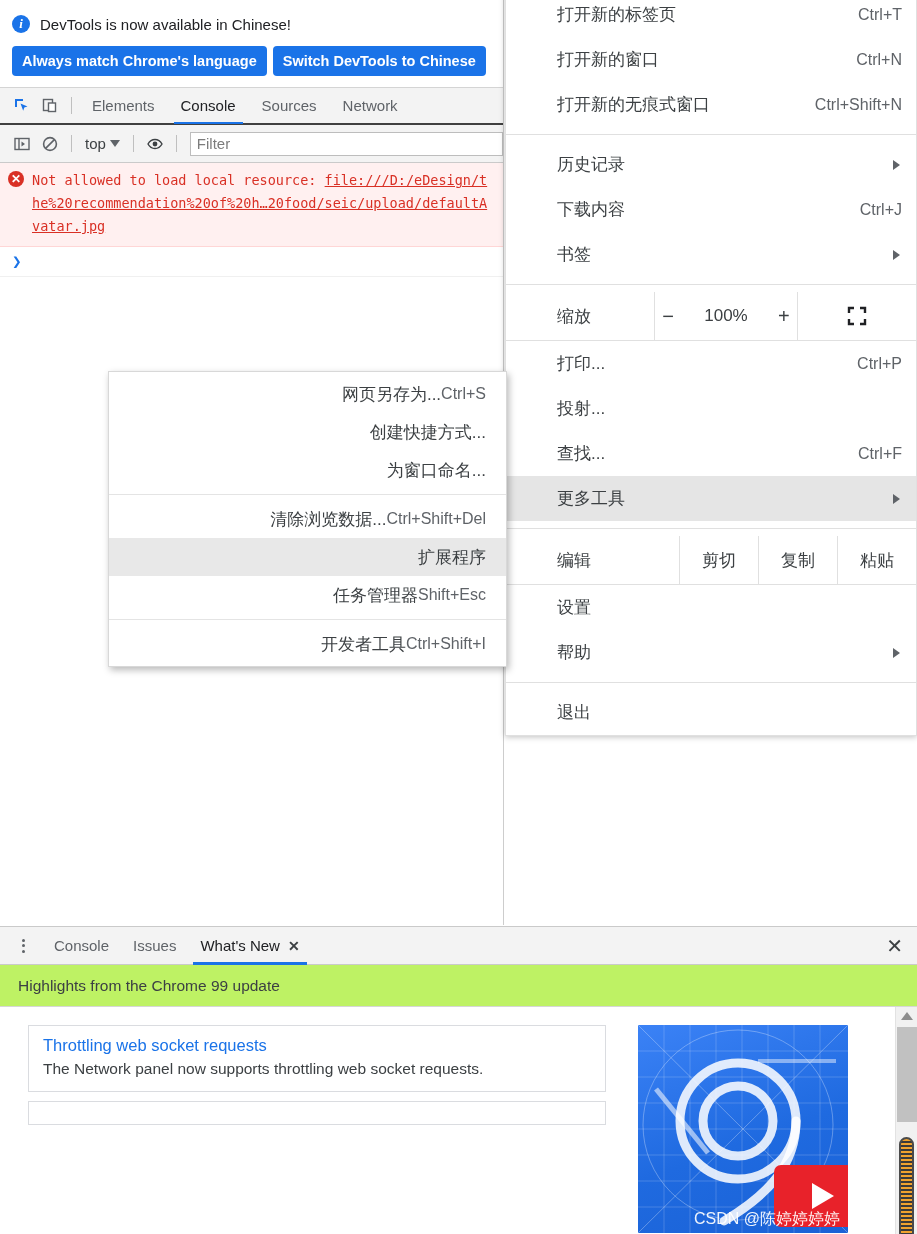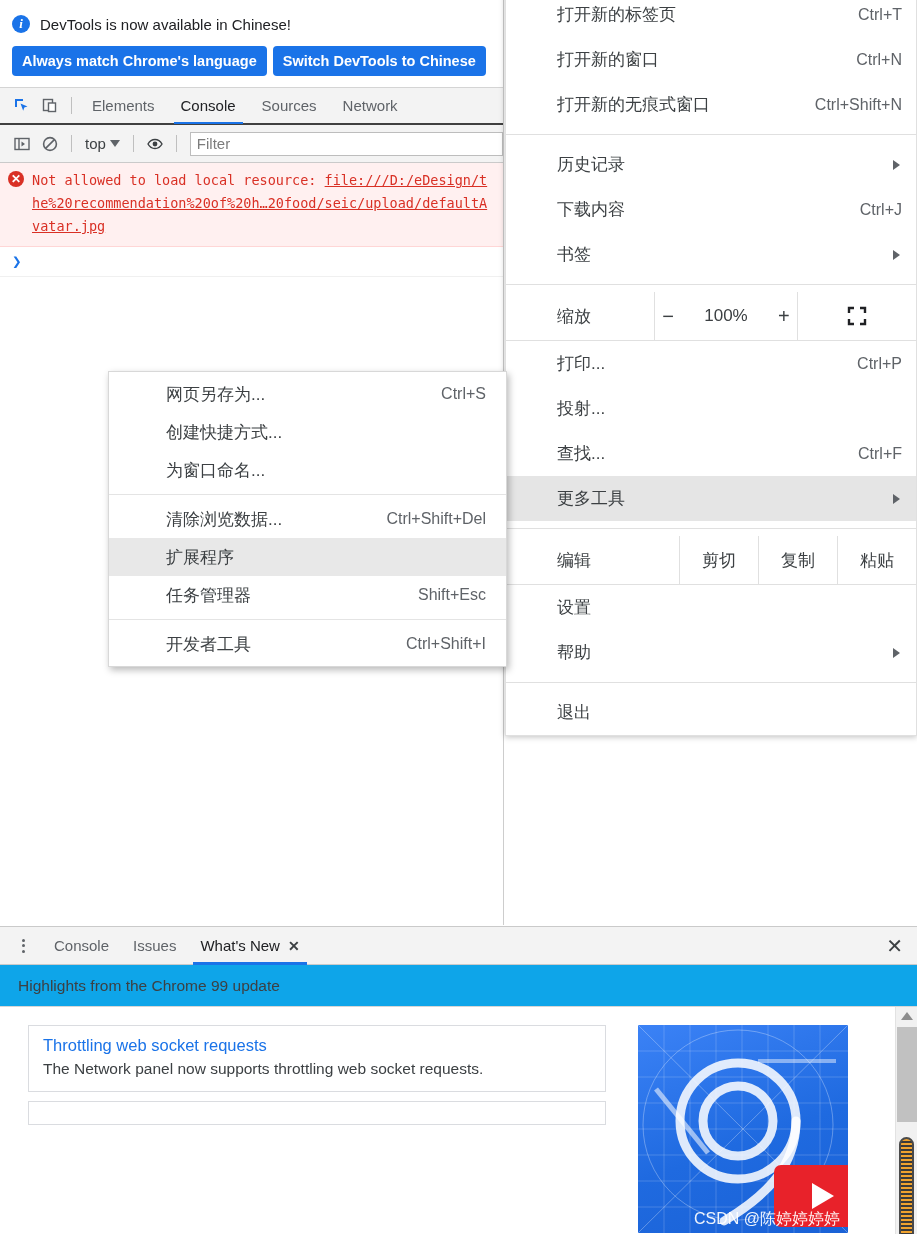--- a/index.html
+++ b/index.html
@@ -230,21 +230,21 @@
     padding: 3px 0;
   }
   .sm-item {
     height: 38px;
     display: flex; align-items: center;
     padding: 0 20px 0 57px;
     font-size: 17px; color: #3c4043;
     cursor: pointer;
   }
   .sm-item.hl { background: #e8e8e8; }
-  .sm-label { flex: 1; white-space: nowrap; }
+  .sm-label { flex: 1; white-space: nowrap; text-align: right; }
   .sm-accel { color: #5f6368; font-size: 16px; white-space: nowrap; }
   .sm-divider { height: 1px; background: #e4e4e4; margin: 5px 0; }
 
   
   #drawer {
     position: absolute;
     left: 0; top: 926px;
     width: 917px; height: 308px;
     background: #ffffff;
     border-top: 1px solid #cacaca;
@@ -278,21 +278,21 @@
   }
   .tab-close { font-size: 14px; font-weight: bold; color: #3c4043; cursor: pointer; }
   .drawer-close {
     position: absolute; right: 14px; top: 9px;
     font-size: 20px; color: #3c4043; cursor: pointer;
     line-height: 20px;
     font-family: "Liberation Sans", sans-serif;
   }
   .whatsnew-header {
     height: 42px;
-    background: #0ea5e9;
+    background: #bef264;
     border-bottom: 1px solid #d6d6d6;
     display: flex; align-items: center;
     padding-left: 18px;
     font-size: 15.5px; color: #3c4043;
   }
   .whatsnew-body {
     position: relative;
     height: 227px;
     background: #ffffff;
     display: flex;

